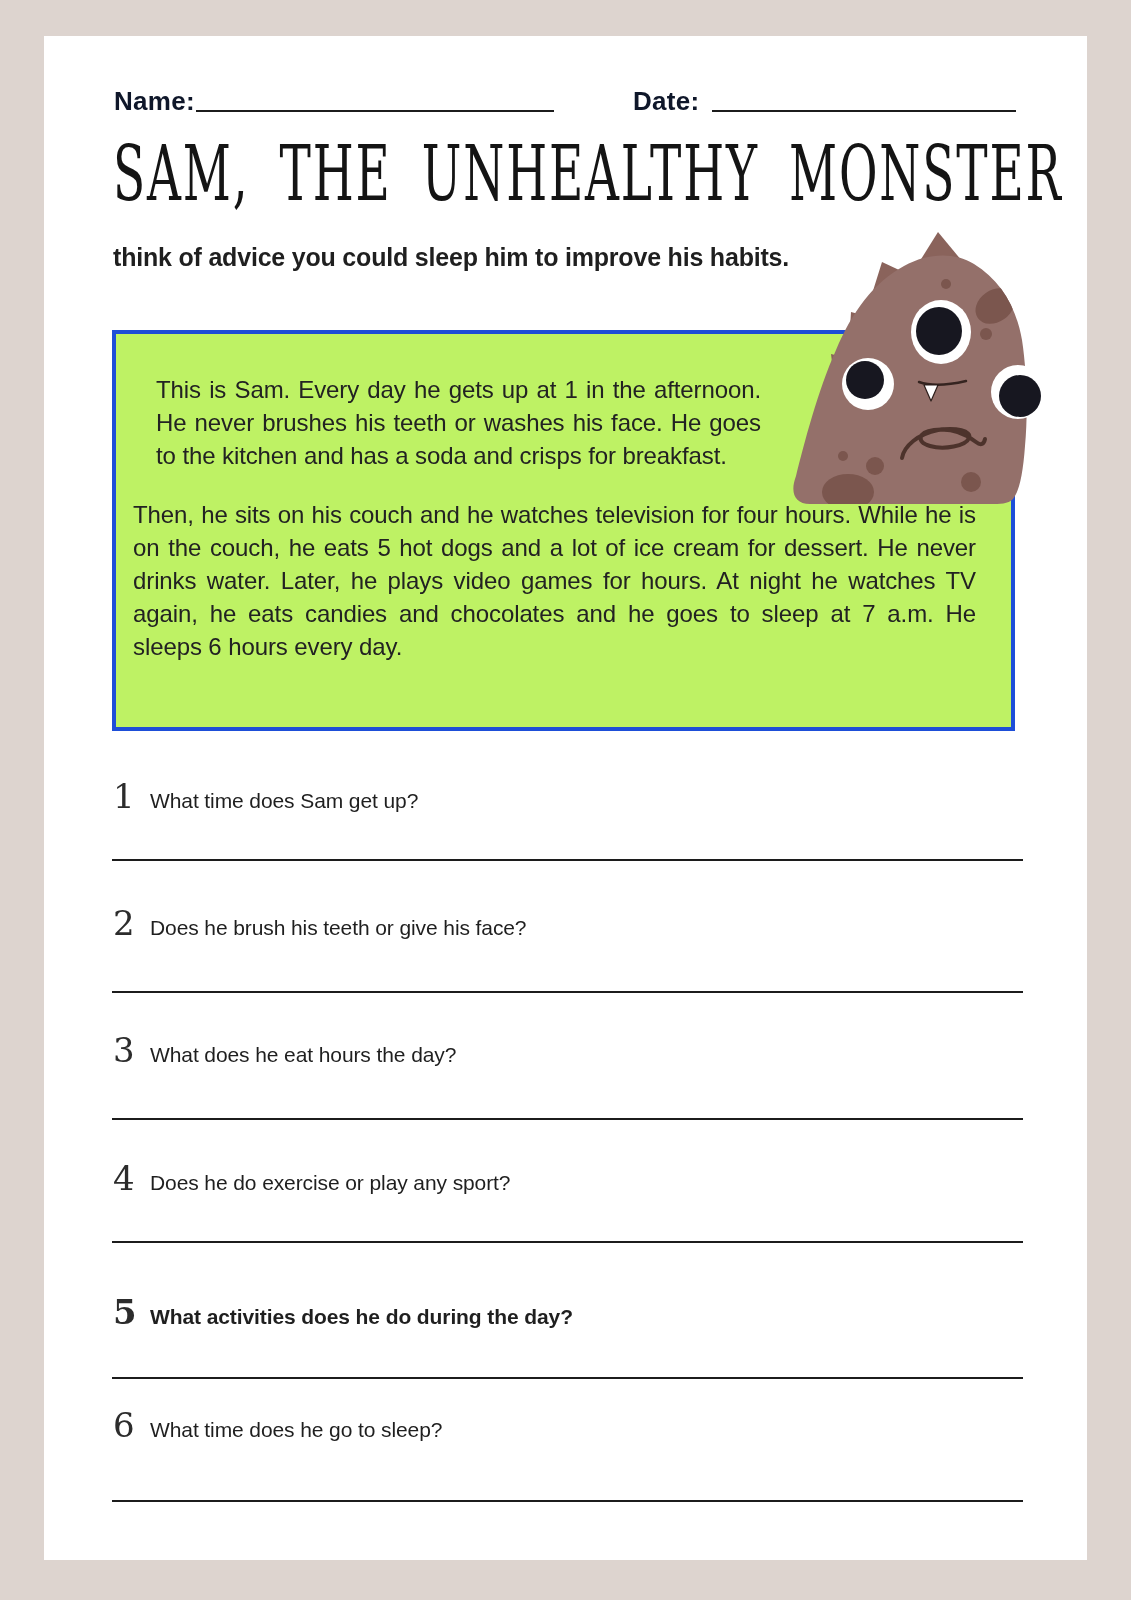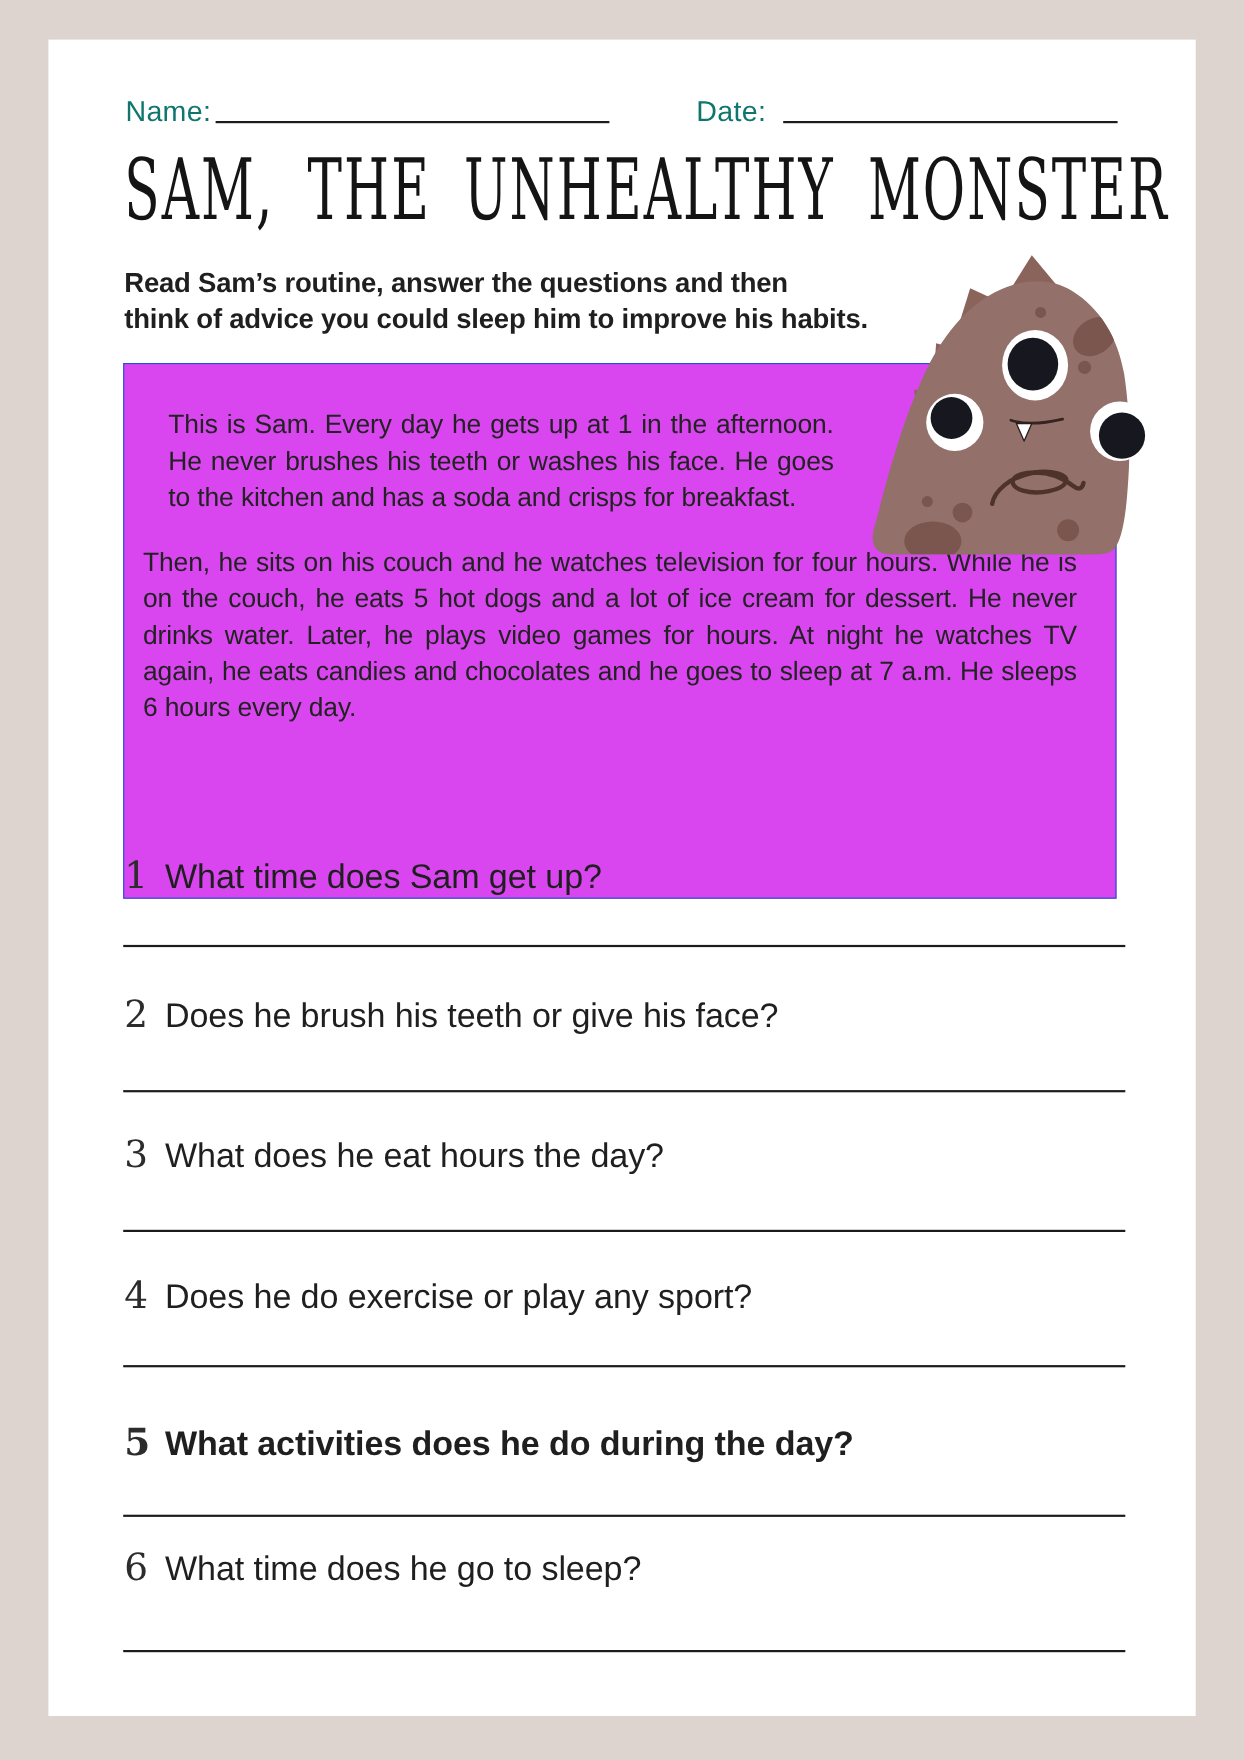--- a/index.html
+++ b/index.html
@@ -11,21 +11,21 @@
     overflow:hidden;
     color:#222;
   }
   .paper{
     position:absolute;left:44px;top:36px;width:1043px;height:1524px;
     background:#ffffff;
   }
   
   .field-label{
     position:absolute;
-    font-size:26px;font-weight:400;color:#0f766e;letter-spacing:.3px;
+    font-size:26px;font-weight:700;color:#0f172a;letter-spacing:.3px;
   }
   .write-line{
     position:absolute;height:2px;background:#1c1c1c;
   }
   
   .title{
     position:absolute;left:113px;top:134px;
     font-family:"DejaVu Serif",serif;
     font-size:77px;line-height:1.05;color:#141414;
     letter-spacing:3px;word-spacing:22px;white-space:nowrap;
@@ -33,40 +33,40 @@
     font-weight:500;
   }
   
   .instructions{
     position:absolute;left:113px;top:241px;
     font-size:25px;font-weight:bold;line-height:33px;color:#1f1f1f;
     letter-spacing:-.2px;
   }
   
   .passage-box{
-    position:absolute;left:112px;top:330px;width:903px;height:487px;
-    border:1px solid #1d4ed8;background:#d946ef;box-sizing:border-box;
+    position:absolute;left:112px;top:330px;width:903px;height:401px;
+    border:4px solid #1d4ed8;background:#bef264;box-sizing:border-box;
   }
   .passage-box p{
     font-size:24px;line-height:33px;color:#222;
     text-align:justify;letter-spacing:-.1px;
   }
   .para1{margin:39px 0 0 40px;width:605px;}
   .para2{margin:26px 35px 0 17px;}
   
   .q{
     position:absolute;left:113px;white-space:nowrap;
   }
   .qnum{
     font-family:"DejaVu Serif",serif;
     font-size:34px;color:#2c2c2c;line-height:34px;
     display:inline-block;width:37px;
   }
   .qtext{
-    font-size:31px;color:#1f1f1f;letter-spacing:-.1px;
+    font-size:21px;color:#1f1f1f;letter-spacing:-.1px;
   }
   .answer-line{
     position:absolute;left:112px;width:911px;height:2px;background:#1c1c1c;
   }
   
   .monster{
     position:absolute;left:788px;top:228px;width:264px;height:285px;
     z-index:5;
   }
 </style>
@@ -78,21 +78,20 @@
   <span class="field-label" style="left:70px;top:50px;">Name:</span>
   <span class="field-label" style="left:570px;top:50px;margin-left:19px;">Date:</span>
 </div>
 
 <div class="write-line" style="left:196px;top:110px;width:358px;"></div>
 <div class="write-line" style="left:712px;top:110px;width:304px;"></div>
 
 <div class="title">SAM, THE UNHEALTHY MONSTER</div>
 
 <div class="instructions">
-  <div>Read Sam’s routine, answer the questions and then</div>
   <div>think of advice you could sleep him to improve his habits.</div>
 </div>
 
 <div class="passage-box">
   <p class="para1">This is Sam. Every day he gets up at 1 in the afternoon. He never brushes his teeth or washes his face. He goes to the kitchen and has a soda and crisps for breakfast.</p>
   <p class="para2">Then, he sits on his couch and he watches television for four hours. While he is on the couch, he eats 5 hot dogs and a lot of ice cream for dessert. He never drinks water. Later, he plays video games for hours. At night he watches TV again, he eats candies and chocolates and he goes to sleep at 7 a.m. He sleeps 6 hours every day.</p>
 </div>
 
 <svg class="monster" viewBox="0 0 264 285">
 

